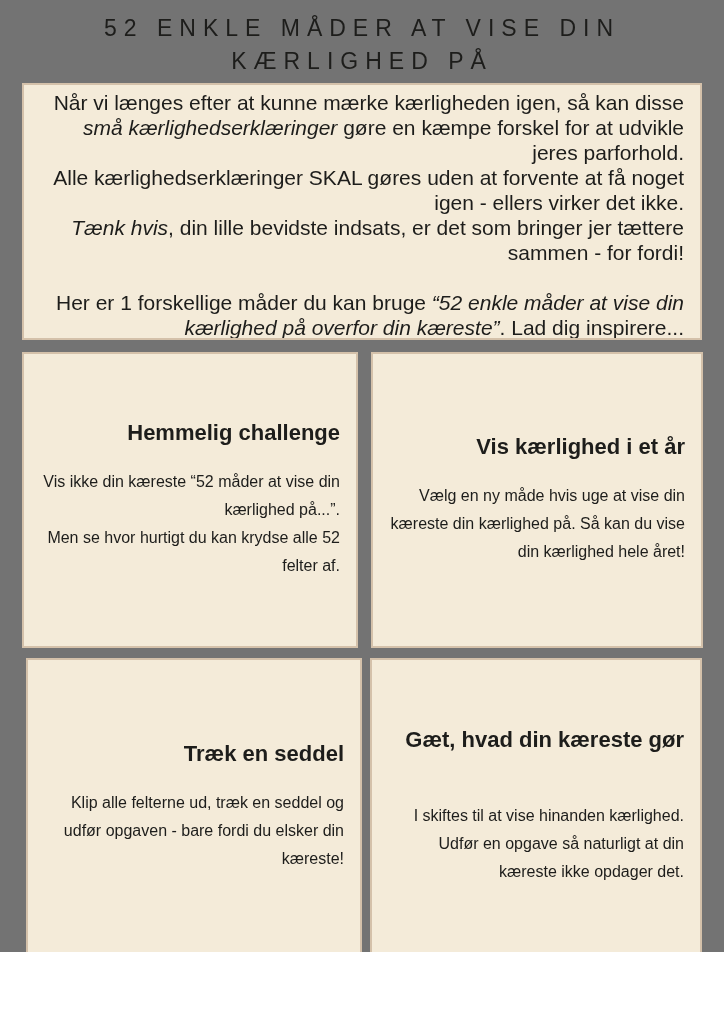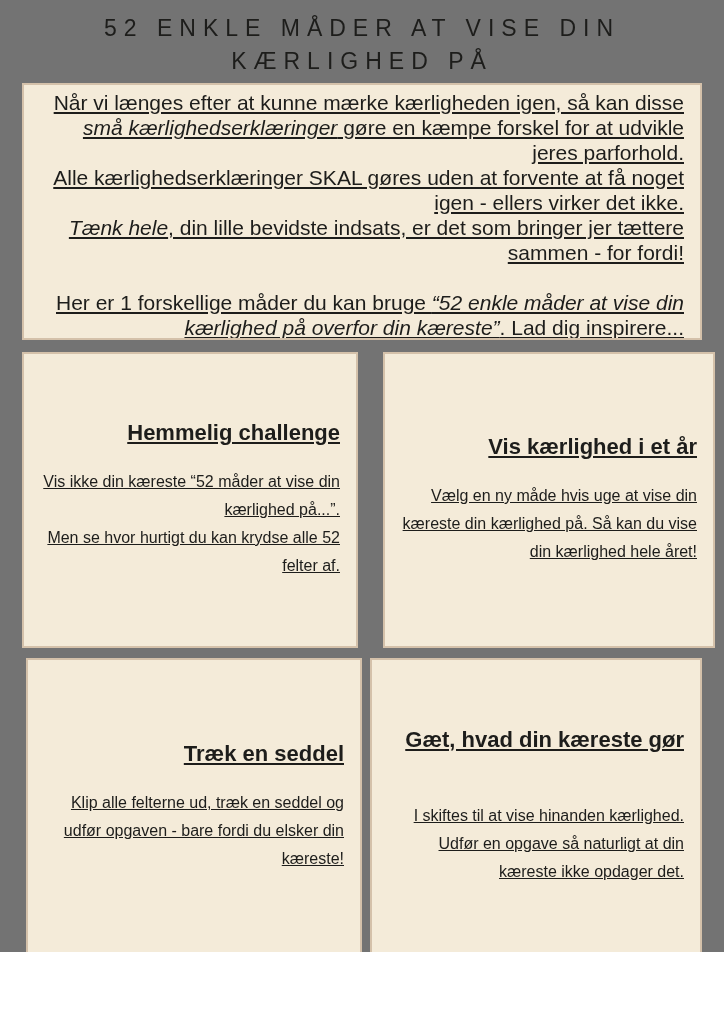--- a/index.html
+++ b/index.html
@@ -25,21 +25,20 @@
     line-height: 33px;
     color: #1d1d1b;
   }
   
   .panel {
     position: absolute;
     box-sizing: border-box;
     background: #f4ebd9;
     border: 2px solid #d4c1aa;
     text-align: right;
-    text-decoration: underline;
   }
   
   .intro-panel {
     left: 22px;
     top: 83px;
     width: 680px;
     height: 257px;
     padding: 5px 16px 0 14px;
     font-size: 21px;
     line-height: 25px;
@@ -51,21 +50,21 @@
   
   .card {
     display: flex;
     flex-direction: column;
     justify-content: center;
     padding: 0 16px 0 14px;
     overflow: hidden;
     text-align: right;
   }
   .card-1 { left: 22px;  top: 352px; width: 336px; height: 296px; }
-  .card-2 { left: 383px; top: 352px; width: 332px; height: 296px; }
+  .card-2 { left: 371px; top: 352px; width: 332px; height: 296px; }
   .card-3 { left: 26px;  top: 658px; width: 336px; height: 297px; }
   .card-4 { left: 370px; top: 658px; width: 332px; height: 297px; gap: 27px; }
   .card-title {
     font-size: 22px;
     font-weight: bold;
     margin: 0 0 22px 0;
     line-height: 26px;
   }
   .card-body {
     font-size: 16px;
@@ -111,21 +110,21 @@
 <div class="page">
 
   <div class="page-title">
     <div>52 ENKLE MÅDER AT VISE DIN KÆRLIGHED PÅ</div>
     <div>OVERFOR DIN KÆRESTE</div>
   </div>
 
   <div class="panel intro-panel">
     <p><span>Når vi længes efter at kunne mærke kærligheden igen, så kan disse </span><span class="it">små kærlighedserklæringer</span><span> gøre en kæmpe forskel for at udvikle jeres parforhold.</span></p>
     <p>Alle kærlighedserklæringer SKAL gøres uden at forvente at få noget igen - ellers virker det ikke.</p>
-    <p><span class="it">Tænk hele</span><span>, din lille bevidste indsats, er det som bringer jer tættere sammen - for fordi!</span></p>
+    <p><span class="it">Tænk hvis</span><span>, din lille bevidste indsats, er det som bringer jer tættere sammen - for fordi!</span></p>
     <p class="spaced"><span>Her er 1 forskellige måder du kan bruge </span><span class="it">“52 enkle måder at vise din kærlighed på overfor din kæreste”</span><span>. Lad dig inspirere...</span></p>
   </div>
 
   <div class="panel card card-1">
     <h2 class="card-title">Hemmelig challenge</h2>
     <div class="card-body">Vis ikke din kæreste “52 måder at vise din kærlighed på...”.
 Men se hvor hurtigt du kan krydse alle 52 felter af.</div>
   </div>
 
   <div class="panel card card-2">

